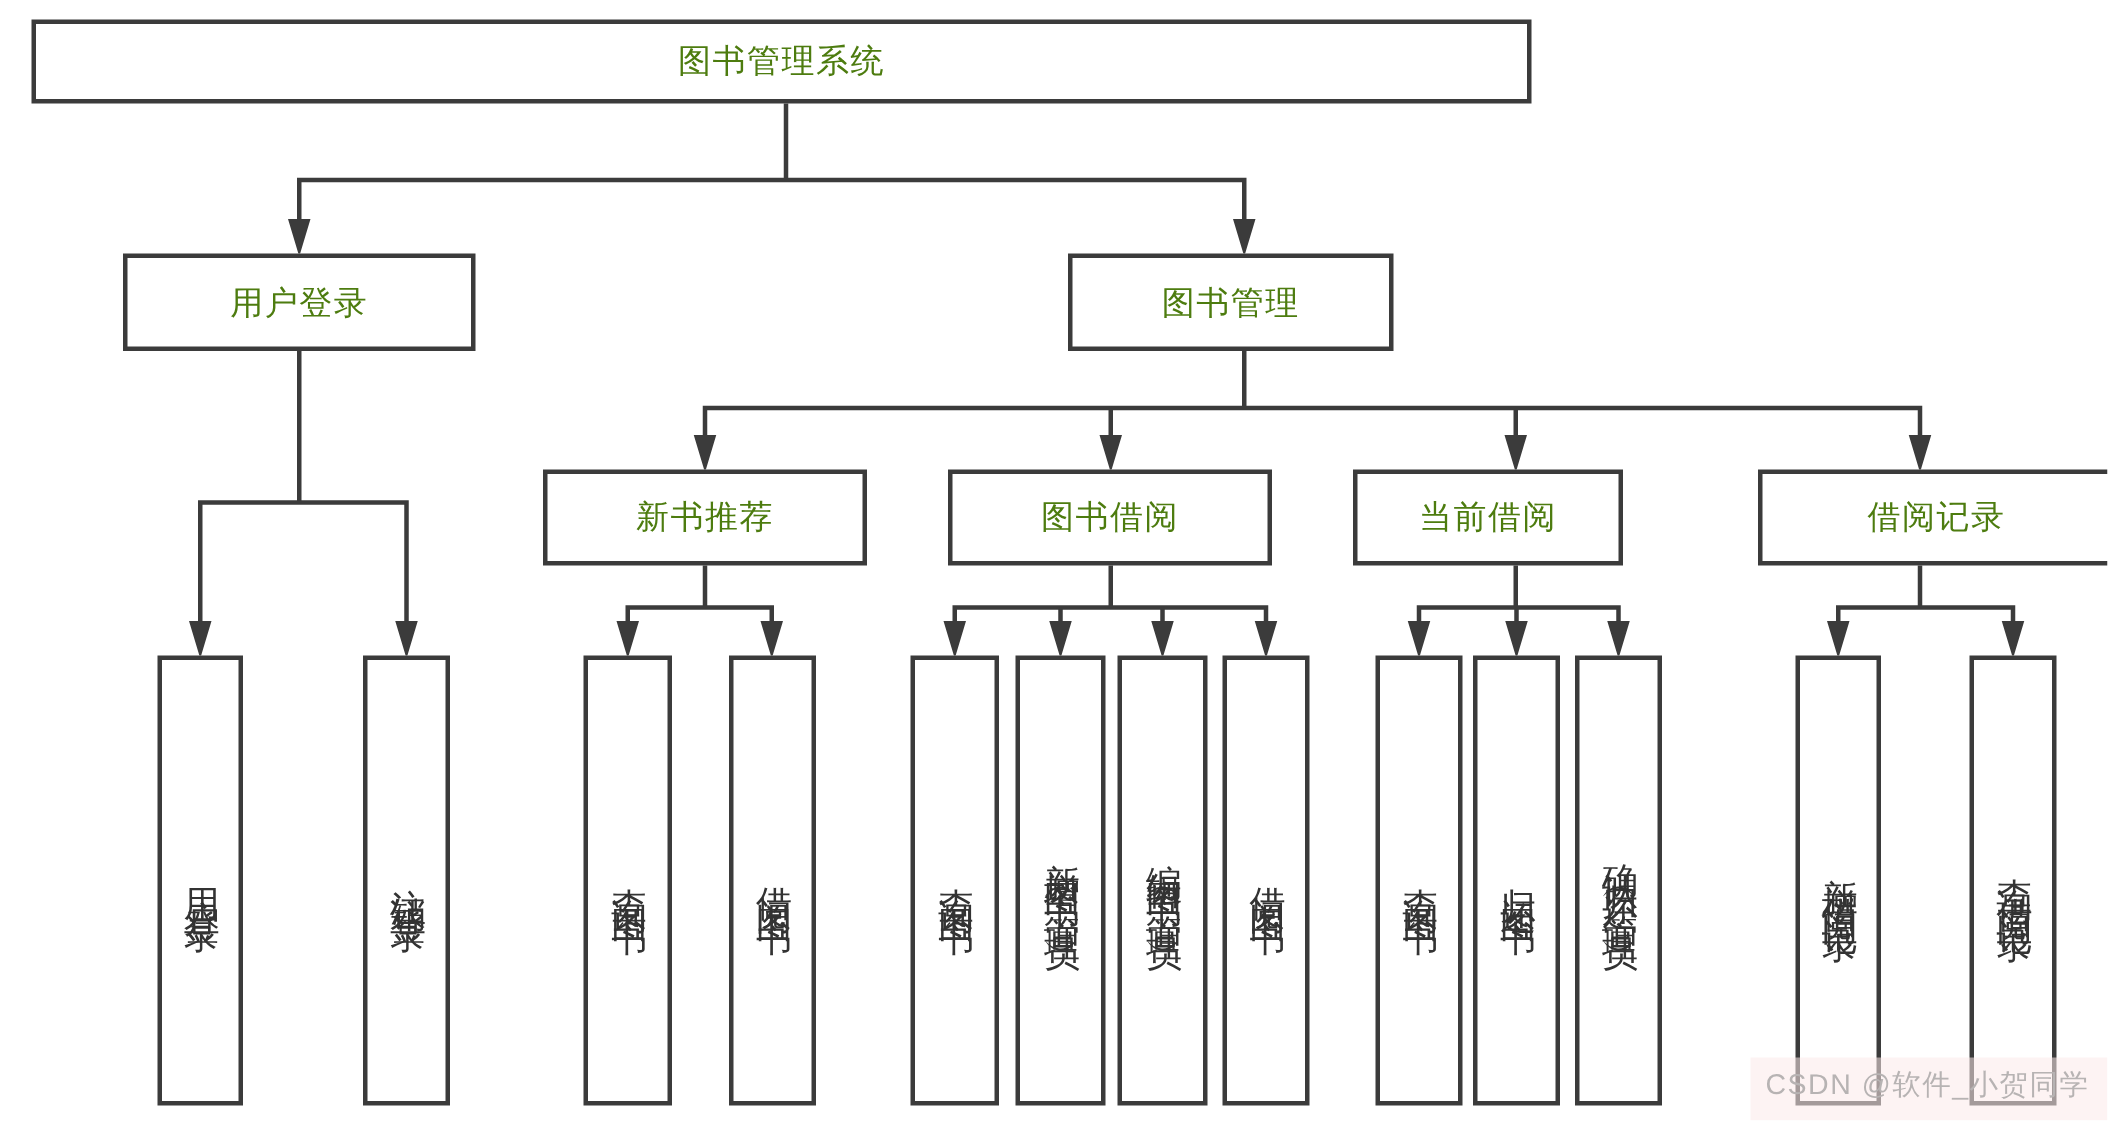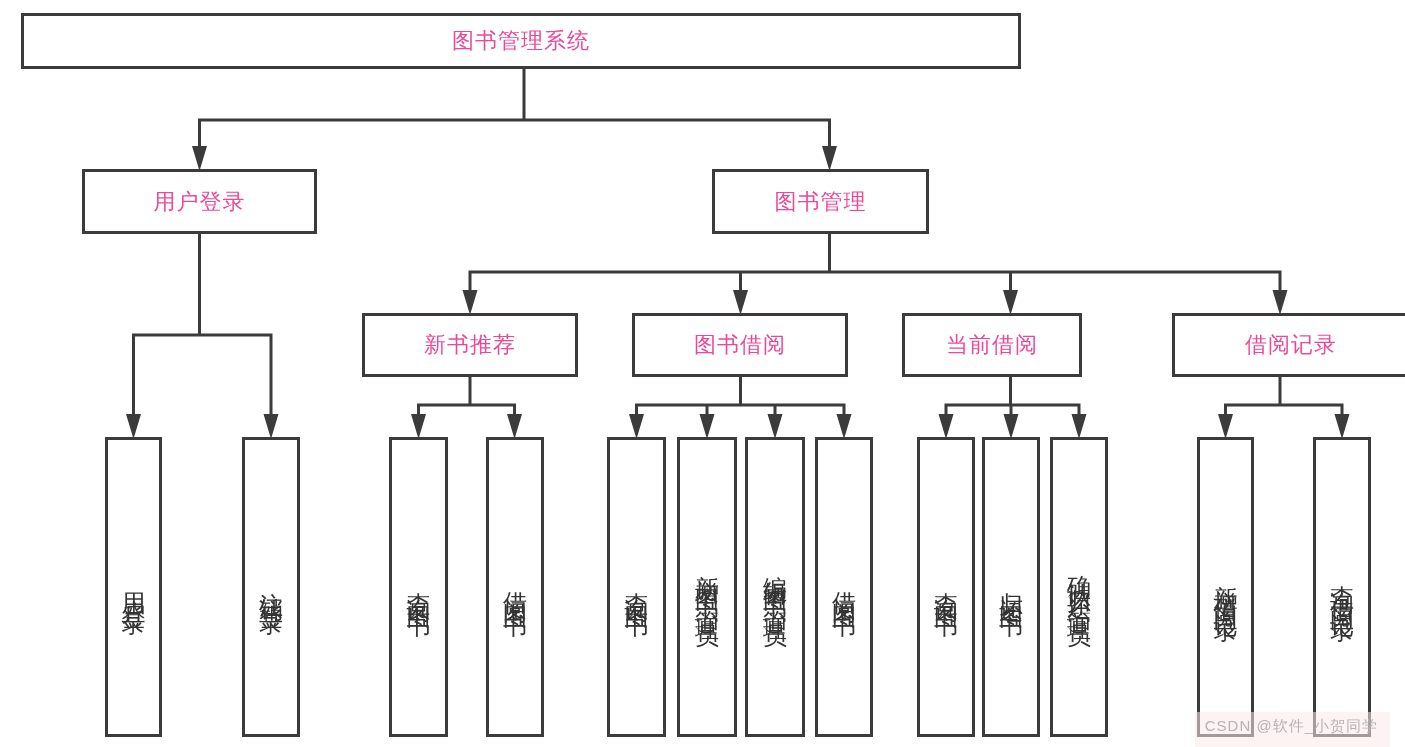--- a/index.html
+++ b/index.html
@@ -6,37 +6,37 @@
   .stage{
     position:relative;width:1405px;height:747px;background:#ffffff;
     font-family:"Liberation Sans","DejaVu Sans",sans-serif;
     color:#303030;overflow:hidden;
   }
   .wires{position:absolute;left:0;top:0;pointer-events:none;}
   .node{
     position:absolute;box-sizing:border-box;background:#ffffff;
     border:3px solid #3b3b3b;
     display:flex;align-items:center;justify-content:center;
-    font-size:22px;letter-spacing:1px;color:#ec4899;
+    font-size:22px;letter-spacing:1px;color:#4d7c0f;
     white-space:nowrap;
   }
   .leaf{
     position:absolute;box-sizing:border-box;background:#ffffff;
     border:3px solid #3b3b3b;
     display:flex;align-items:center;justify-content:center;
   }
   .leaf .vtext{
     writing-mode:vertical-rl;text-orientation:mixed;
     font-size:24px;line-height:1;letter-spacing:7px;color:#333333;
   }
   .watermark{
-    position:absolute;right:15px;bottom:0;
+    position:absolute;right:0;bottom:0;
     padding:5px 12px 11px 10px;
     background:rgba(252,233,233,0.55);
-    font-size:15px;letter-spacing:1px;color:#b7b3b3;
+    font-size:19px;letter-spacing:1px;color:#b7b3b3;
     white-space:nowrap;
   }
 </style>
 </head>
 <body>
 
 <div class="stage">
 
   <svg id="wires" class="wires" width="1405" height="747" viewBox="0 0 1405 747">
       <path d="M524 69 V120 M199.5 120 H829.5 M199.5 120 V157 M829.5 120 V157 M199.5 234 V335 M133.5 335 H271 M133.5 335 V425 M271 335 V425 M829.5 234 V272 M470 272 H1280 M470 272 V301 M740.5 272 V301 M1010.5 272 V301 M1280 272 V301 M470 377 V405 M418.5 405 H514.5 M418.5 405 V425 M514.5 405 V425 M740.5 377 V405 M636.5 405 H844 M636.5 405 V425 M707 405 V425 M775 405 V425 M844 405 V425 M1010.5 377 V405 M946 405 H1079 M946 405 V425 M1011 405 V425 M1079 405 V425 M1280 377 V405 M1225.5 405 H1342 M1225.5 405 V425 M1342 405 V425 " fill="none" stroke="#3b3b3b" stroke-width="3" stroke-linecap="square"></path>

